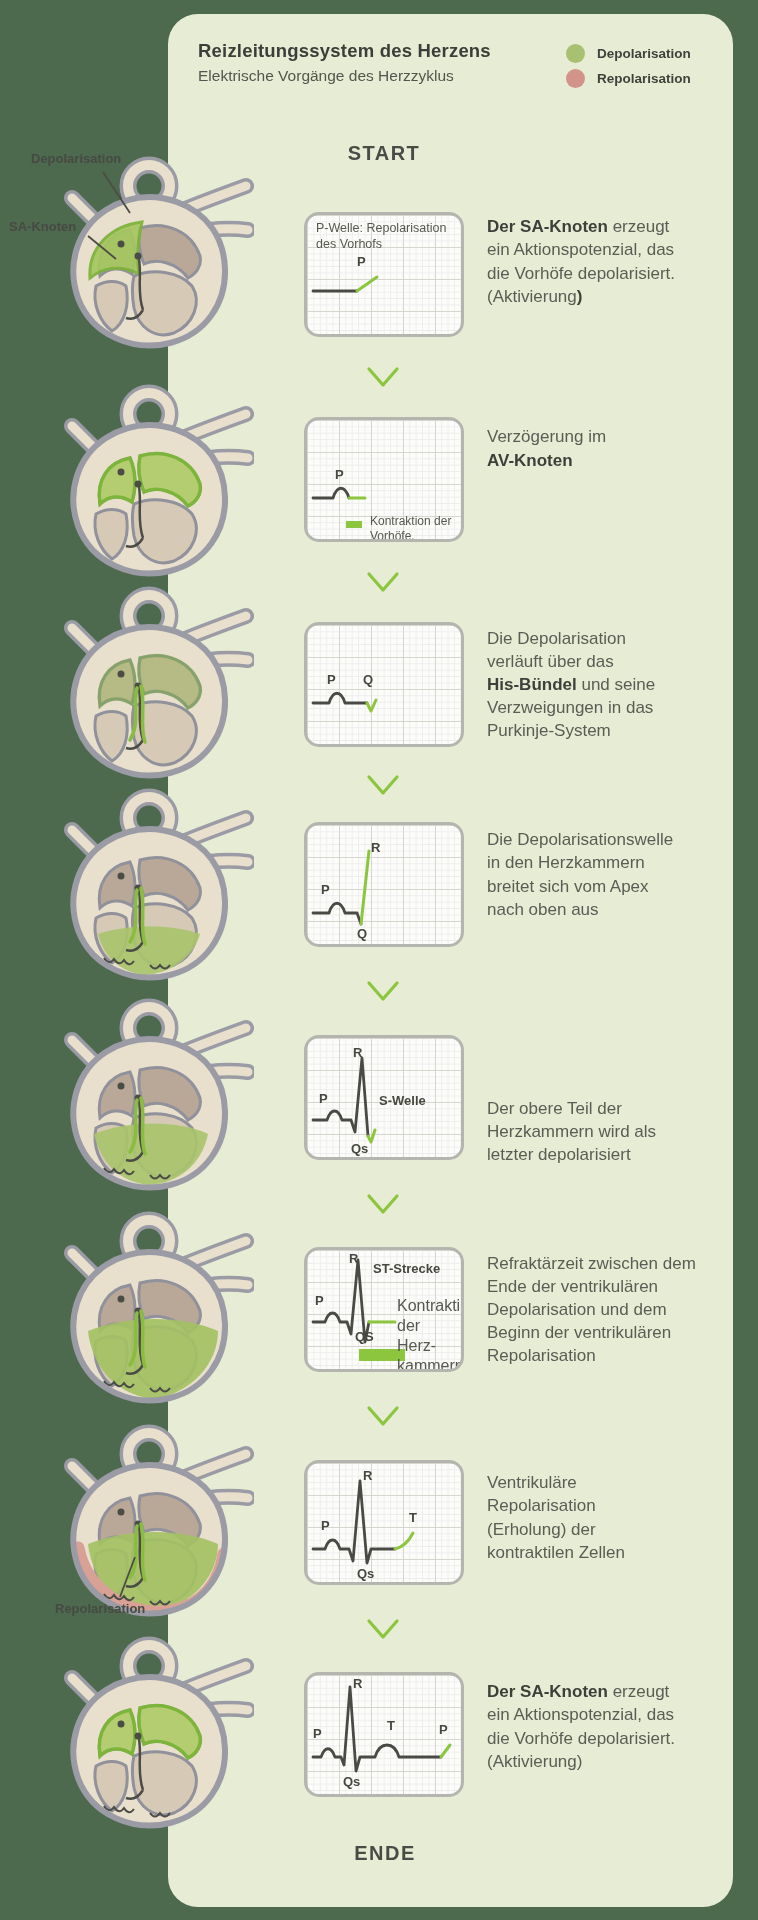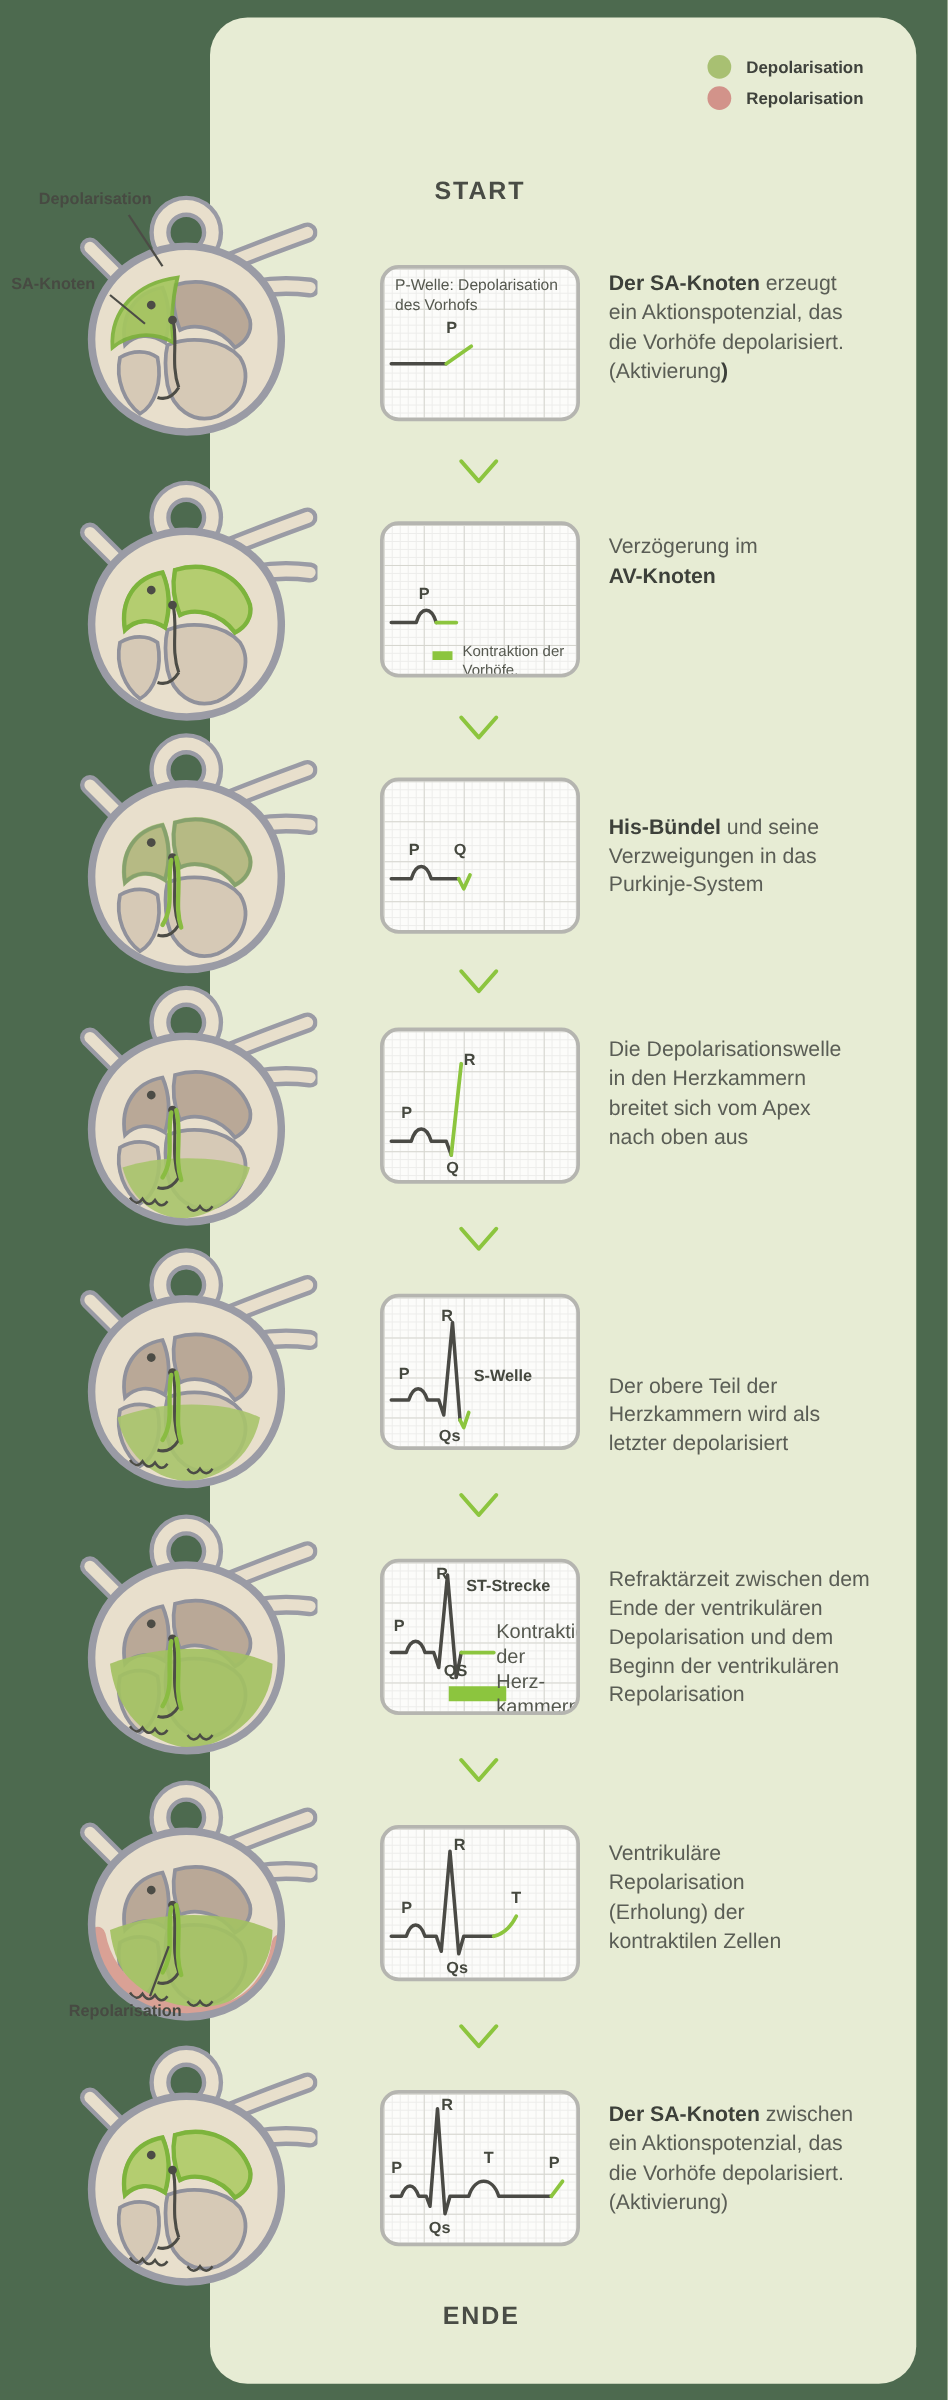--- a/index.html
+++ b/index.html
@@ -41,20 +41,24 @@
   .heart{position:absolute;left:42px;width:212px;height:202px;}
   .h-ann{position:absolute;font-size:13px;font-weight:700;color:#474a42;white-space:nowrap;}
   #connector-lines{position:absolute;left:0;top:0;pointer-events:none;}
 </style>
 </head>
 <body>
 
 <div id="canvas">
   <div class="light-panel"></div>
 
+  <div class="hdr">
+    <div class="title">Reizleitungssystem des Herzens</div>
+    <div class="subtitle">Elektrische Vorgänge des Herzzyklus</div>
+  </div>
 
   <div class="legend">
     <div class="li">
       <span class="dot" style="background:#a8c072"></span>
       <span class="lab">Depolarisation</span>
     </div>
     <div class="li">
       <span class="dot" style="background:#d2938a"></span>
       <span class="lab">Repolarisation</span>
     </div>
@@ -88,21 +92,21 @@
           <path d="M96,102 C101,120 94,138 101,158 M101,158 C96,166 90,168 84,166" fill="none" stroke="#4c4c46" stroke-width="2.5"></path>
           <circle cx="79" cy="92" r="3.5" fill="#4c4c46"></circle>
           <circle cx="96" cy="104" r="3.5" fill="#4c4c46"></circle>
           <path d="M64,58 C36,76 24,112 36,146 C50,184 92,200 128,191 C164,182 184,151 183,117 C182,85 165,61 135,50 C109,41 85,45 64,58 Z" fill="none" stroke="#9a9ba5" stroke-width="6"></path>
         </svg></div>
       <div class="ecg-panel" style="top:212px">
         <svg width="154" height="119" viewBox="0 0 154 119">
           <path d="M6,76 L50,76" fill="none" stroke="#4a4a45" stroke-width="2.8" stroke-linecap="round" stroke-linejoin="round"></path>
           <path d="M50,76 L70,62" fill="none" stroke="#8cc53e" stroke-width="3" stroke-linecap="round" stroke-linejoin="round"></path>
         </svg>
-        <div class="ecg-note" style="left:9px;top:6px;width:146px">P-Welle: Depolarisation des Vorhofs</div>
+        <div class="ecg-note" style="left:9px;top:6px;width:146px">P-Welle: Repolarisation des Vorhofs</div>
         <span class="wave-label" style="left:50px;top:40px">P</span>
       </div>
       <div class="step-text" style="top:204px">
      <div class="inner" style="transform:translateY(-13px)"><b>Der SA-Knoten</b><span> erzeugt
 ein Aktionspotenzial, das
 die Vorhöfe depolarisiert.
 (Aktivierung</span><b>)</b></div>
       </div>
       <div class="chevron" style="top:366px">
       <svg width="34" height="22" viewBox="0 0 34 22">
@@ -186,21 +190,23 @@
         </svg></div>
       <div class="ecg-panel" style="top:622px">
         <svg width="154" height="119" viewBox="0 0 154 119">
           <path d="M6,78 L22,78 c4,-13 12,-13 16,0 L60,78" fill="none" stroke="#4a4a45" stroke-width="2.8" stroke-linecap="round" stroke-linejoin="round"></path>
           <path d="M60,78 L64,86 L69,75" fill="none" stroke="#8cc53e" stroke-width="3" stroke-linecap="round" stroke-linejoin="round"></path>
         </svg>
         <span class="wave-label" style="left:20px;top:48px">P</span>
         <span class="wave-label" style="left:56px;top:48px">Q</span>
       </div>
       <div class="step-text" style="top:614px">
-     <div class="inner" style="transform:translateY(0px)"><b>His-Bündel</b><span> und seine
+     <div class="inner" style="transform:translateY(0px)"><span>Die Depolarisation
+verläuft über das
+</span><b>His-Bündel</b><span> und seine
 Verzweigungen in das
 Purkinje-System</span></div>
       </div>
       <div class="chevron" style="top:773.5px">
       <svg width="34" height="22" viewBox="0 0 34 22">
           <path d="M3,3 L17,19 L31,3" fill="none" stroke="#8cc53e" stroke-width="3.2" stroke-linecap="round" stroke-linejoin="round"></path>
         </svg></div>
       <div class="heart" style="top:784px"><svg viewBox="0 0 212 202" width="212" height="202">
           <defs>
             <clipPath id="hb3">
@@ -436,21 +442,21 @@
           <path d="M6,82 L14,82 c4,-11 10,-11 14,0 L34,82 L37,90 L43,12 L49,96 L53,82 L68,82 c5,-16 19,-16 24,0 L98,82 L134,82" fill="none" stroke="#4a4a45" stroke-width="2.8" stroke-linecap="round" stroke-linejoin="round"></path>
           <path d="M134,82 L143,70" fill="none" stroke="#8cc53e" stroke-width="3" stroke-linecap="round" stroke-linejoin="round"></path>
         </svg>
         <span class="wave-label" style="left:6px;top:52px">P</span>
         <span class="wave-label" style="left:46px;top:2px">R</span>
         <span class="wave-label" style="left:80px;top:44px">T</span>
         <span class="wave-label" style="left:132px;top:48px">P</span>
         <span class="wave-label" style="left:36px;top:100px">Qs</span>
       </div>
       <div class="step-text" style="top:1664px">
-     <div class="inner" style="transform:translateY(-8px)"><b>Der SA-Knoten</b><span> zwischen
+     <div class="inner" style="transform:translateY(-8px)"><b>Der SA-Knoten</b><span> erzeugt
 ein Aktionspotenzial, das
 die Vorhöfe depolarisiert.
 (Aktivierung)</span></div>
       </div>
     </div>
 
   <svg id="connector-lines" width="758" height="1920">
     <path d="M103,172 L130,213" stroke="#4c4c46" stroke-width="1.8" fill="none"></path>
     <path d="M88,236 L116,259" stroke="#4c4c46" stroke-width="1.8" fill="none"></path>
     <path d="M120,1597 L135,1557" stroke="#4c4c46" stroke-width="1.8" fill="none"></path>

